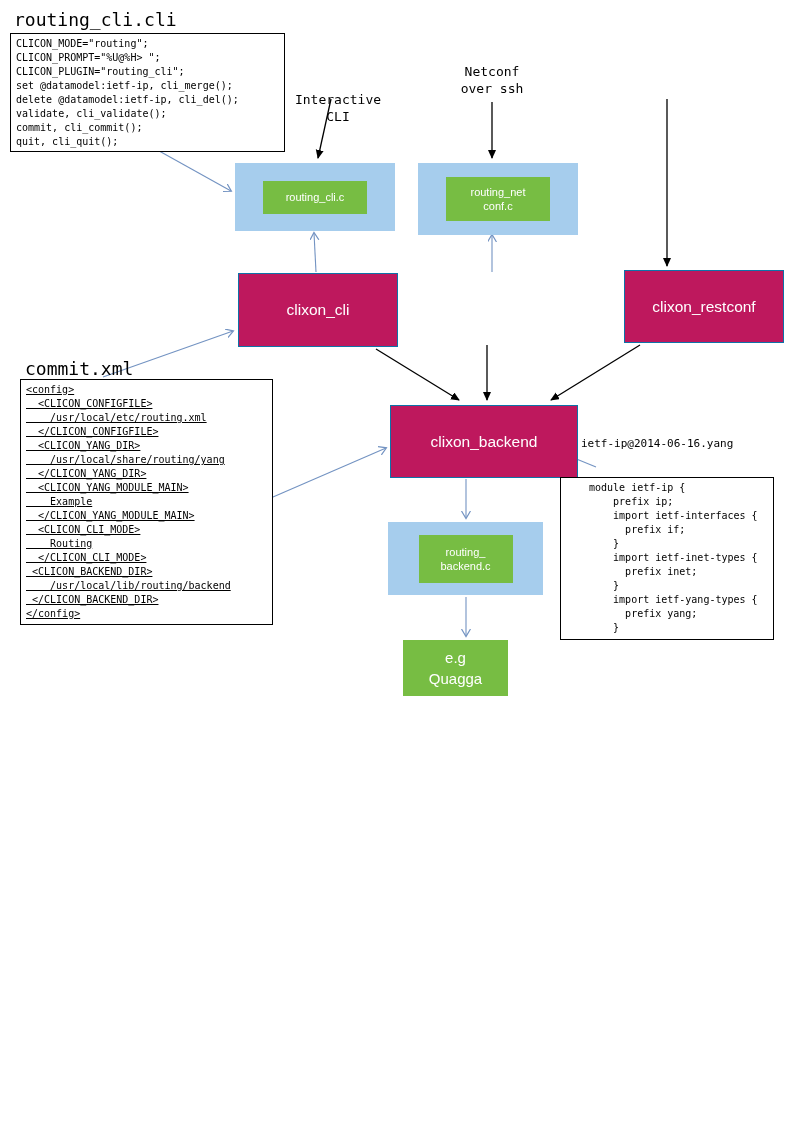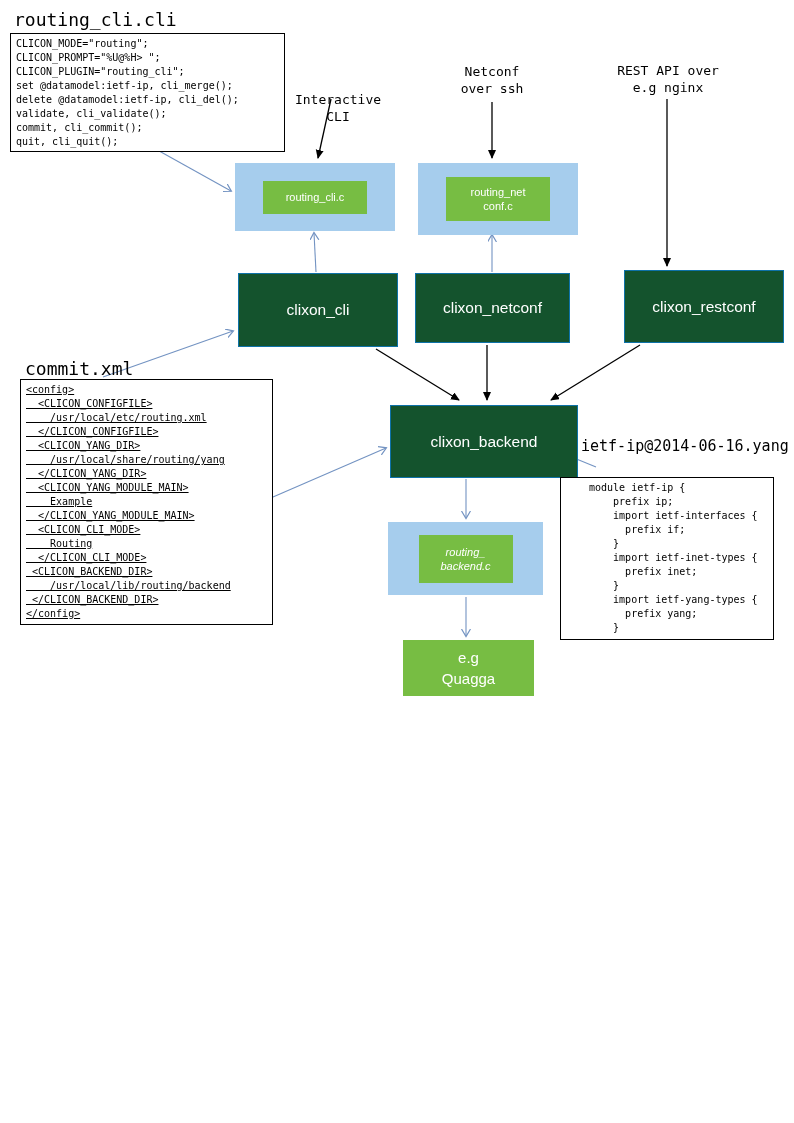--- a/index.html
+++ b/index.html
@@ -12,21 +12,21 @@
 
   .codebox { position:absolute; border:1px solid #000000; background:#ffffff;
              font-family:"DejaVu Sans Mono", monospace; font-size:10px; line-height:14px;
              white-space:pre; padding:3px 5px; color:#000000; }
   .flabel  { position:absolute; font-family:"DejaVu Sans Mono", monospace; font-size:18px;
              color:#000000; white-space:pre; }
   .access  { position:absolute; font-family:"DejaVu Sans Mono", monospace; font-size:13px;
              line-height:17px; color:#000000; text-align:center; white-space:pre; }
   .box     { position:absolute; display:flex; align-items:center; justify-content:center;
              text-align:center; }
-  .proc    { background:#14532d; border:1px solid #0e72a8; color:#ffffff; font-size:15.5px; }
+  .proc    { background:#be185d; border:1px solid #0e72a8; color:#ffffff; font-size:15.5px; }
   .holder  { background:#a6cded; }
   .plugin  { background:#77bd43; color:#ffffff; font-size:11px; line-height:14px; white-space:pre; }
   .router  { background:#77bd43; color:#ffffff; font-size:15px; line-height:21px; white-space:pre; }
 </style>
 </head>
 <body>
 
 <div class="canvas">
 
   <svg class="arrows" viewBox="0 0 794 1123" xmlns="http://www.w3.org/2000/svg">
@@ -61,33 +61,30 @@
 set @datamodel:ietf-ip, cli_merge();
 delete @datamodel:ietf-ip, cli_del();
 validate, cli_validate();
 commit, cli_commit();
 quit, cli_quit();</div>
 
   <div class="access" style="left:288px; top:55px; width:100px;margin-top:36px;">Interactive
 CLI</div>
   <div class="access" style="left:448px; top:63px; width:88px;text-align:center;">Netconf
 over ssh</div>
-  <div class="access" style="left:608px; top:62px; width:120px;">REST API over
-e.g nginx</div>
 
   <div class="box holder" style="left:235px; top:163px; width:160px; height:68px;">
     <div class="box plugin" style="position:relative; width:104px; height:33px;">routing_cli.c</div>
   </div>
   <div class="box holder" style="left:418px; top:163px; width:160px; height:72px;">
     <div class="box plugin" style="position:relative; width:104px; height:44px;">routing_net
 conf.c</div>
   </div>
 
   <div class="box proc" style="left:238px; top:273px; width:160px; height:74px;">clixon_cli</div>
-  <div class="box proc" style="left:415px; top:273px; width:155px; height:70px;">clixon_netconf</div>
   <div class="box proc" style="left:588px; top:270px; width:160px; height:73px;margin-left:36px;">clixon_restconf</div>
   <div class="box proc" style="left:390px; top:405px; width:188px; height:73px;">clixon_backend</div>
 
   <div class="flabel" style="left:25px; top:358px;">commit.xml</div>
   <div class="codebox" style="left:20px; top:379px; width:253px; height:246px;text-decoration:underline;">&lt;config&gt;
   &lt;CLICON_CONFIGFILE&gt;
     /usr/local/etc/routing.xml
   &lt;/CLICON_CONFIGFILE&gt;
   &lt;CLICON_YANG_DIR&gt;
     /usr/local/share/routing/yang
@@ -96,34 +93,34 @@
     Example
   &lt;/CLICON_YANG_MODULE_MAIN&gt;
   &lt;CLICON_CLI_MODE&gt;
     Routing
   &lt;/CLICON_CLI_MODE&gt;
  &lt;CLICON_BACKEND_DIR&gt;
     /usr/local/lib/routing/backend
  &lt;/CLICON_BACKEND_DIR&gt;
 &lt;/config&gt;</div>
 
-  <div class="flabel" style="left:581px; top:437px; font-size:15px;">ietf-ip@2014-06-16.yang</div>
+  <div class="flabel" style="left:581px; top:437px; font-size:11px;">ietf-ip@2014-06-16.yang</div>
   <div class="codebox" style="left:560px; top:477px; width:214px; height:163px;padding-left:28px;">module ietf-ip {
     prefix ip;
     import ietf-interfaces {
       prefix if;
     }
     import ietf-inet-types {
       prefix inet;
     }
     import ietf-yang-types {
       prefix yang;
     }</div>
 
   <div class="box holder" style="left:388px; top:522px; width:155px; height:73px;">
-    <div class="box plugin" style="position:relative; width:94px; height:48px;font-style:italic;">routing_
+    <div class="box plugin" style="position:relative; width:94px; height:48px;">routing_
 backend.c</div>
   </div>
 
-  <div class="box router" style="left:403px; top:640px; width:131px; height:56px;">e.g
+  <div class="box router" style="left:403px; top:640px; width:105px; height:56px;">e.g
 Quagga</div>
 
 </div>
 
 </body></html>

